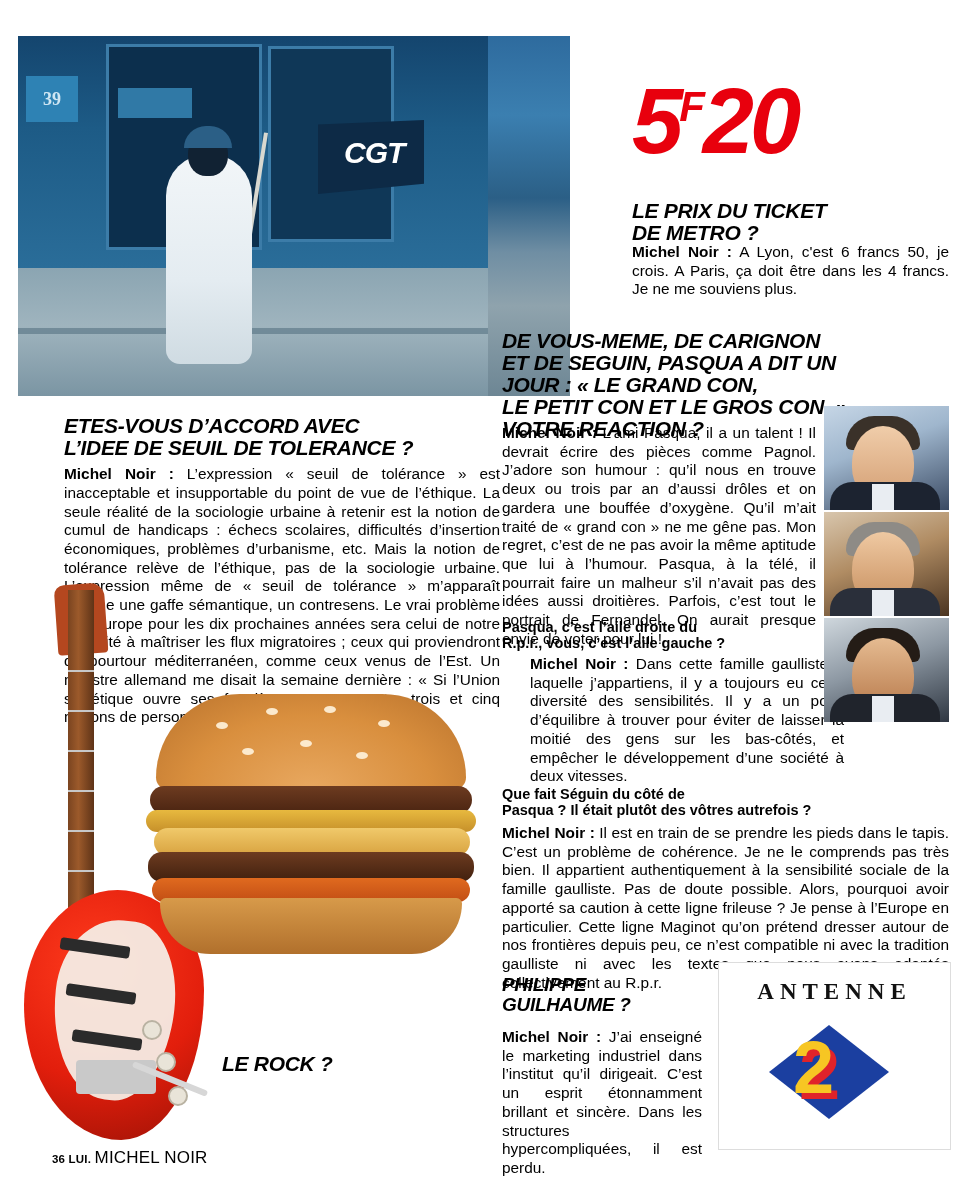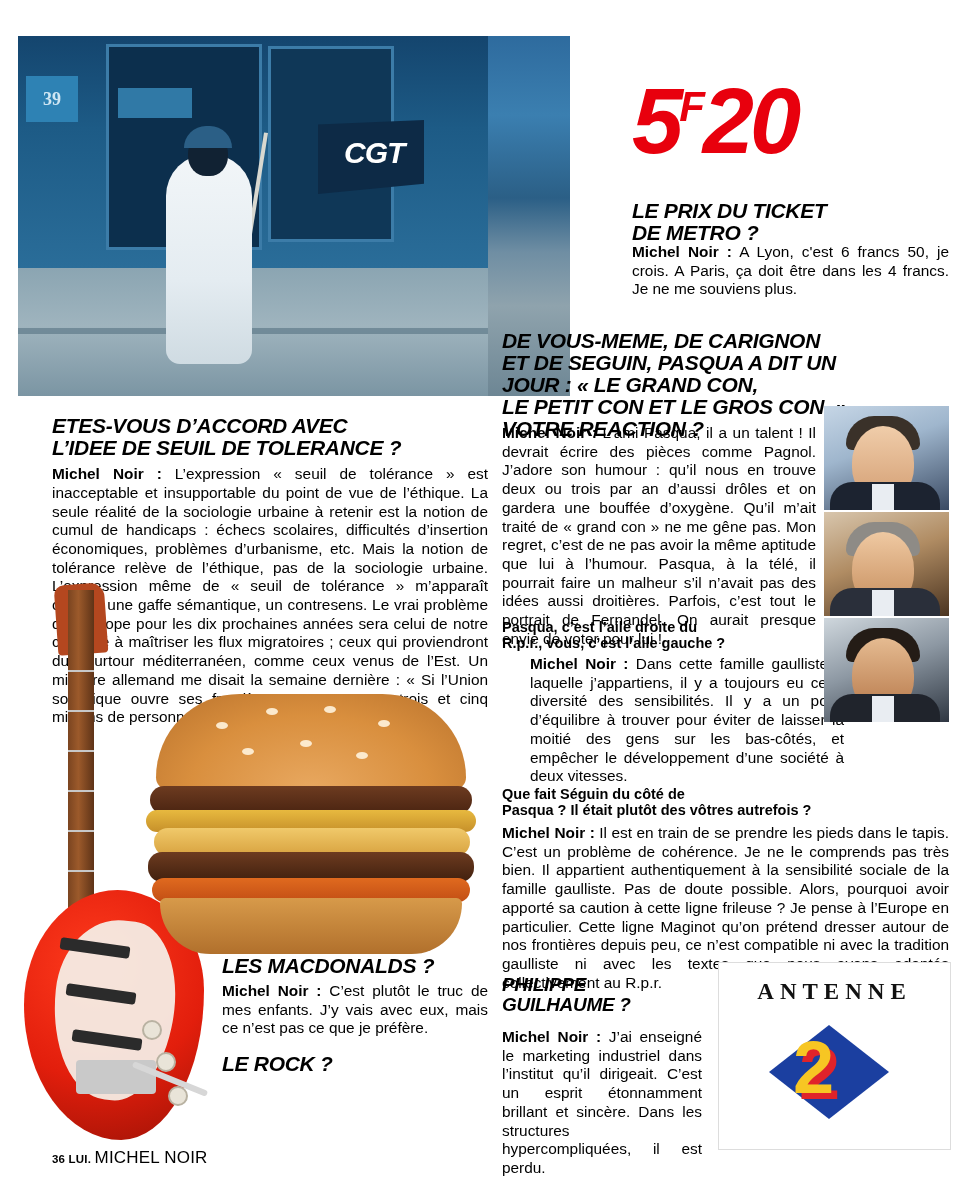--- a/index.html
+++ b/index.html
@@ -55,21 +55,21 @@
   .b-lay5{position:absolute;left:6px;top:184px;width:318px;height:24px;background:linear-gradient(180deg,#e06a1f,#c24e14);border-radius:12px;}
   .b-bot{position:absolute;left:14px;top:204px;width:302px;height:56px;background:linear-gradient(180deg,#d79a4a,#b1702c);border-radius:10px 10px 90px 90px;}
 
   
   .hl{font-family:"Liberation Sans",sans-serif;font-weight:bold;font-style:italic;font-size:21px;line-height:1.05;letter-spacing:-.3px;}
   .hl-sm{font-family:"Liberation Sans",sans-serif;font-weight:bold;font-style:italic;font-size:19px;line-height:1.06;letter-spacing:-.3px;}
   .body-txt{font-family:Liberation Sans, sans-serif;font-size:15.4px;line-height:1.215;text-align:justify;}
   .speaker{font-weight:bold;}
   .sub-q{font-family:"Liberation Sans",sans-serif;font-weight:bold;font-size:14.5px;line-height:1.12;}
 
-  .col-left{position:absolute;left:52px;top:415px;width:436px;}
+  .col-left{position:absolute;left:64px;top:415px;width:436px;}
   .q-mac{position:absolute;left:222px;top:955px;width:266px;}
   .q-rock{position:absolute;left:222px;top:1053px;width:266px;}
 
   .folio{position:absolute;left:52px;top:1148px;font-family:"Liberation Sans",sans-serif;font-size:11.5px;font-weight:bold;letter-spacing:.2px;}
   .folio .small{font-weight:normal;font-size:17px;}
   .price{position:absolute;left:632px;top:82px;color:#e8000d;font-family:"Liberation Sans",sans-serif;font-weight:bold;font-style:italic;font-size:92px;line-height:.86;letter-spacing:-4px;}
   .price sup{font-size:42px;vertical-align:super;letter-spacing:-2px;}
   .rq1{position:absolute;left:632px;top:200px;width:317px;}
   .ra1{position:absolute;left:632px;top:243px;width:317px;}
 
@@ -170,27 +170,20 @@
     <div class="b-seed" style="left:154px;top:46px"></div>
     <div class="b-seed" style="left:210px;top:58px"></div>
     <div class="b-lay1"></div>
     <div class="b-lay2"></div>
     <div class="b-lay3"></div>
     <div class="b-lay4"></div>
     <div class="b-lay5"></div>
     <div class="b-bot"></div>
   </div>
 
-  <div class="q-mac">
-    <div class="hl" style="margin-bottom:5px;">LES MACDONALDS ?</div>
-    <div class="body-txt">
-      <span class="speaker">Michel Noir :</span>
-      <span>C’est plutôt le truc de mes enfants. J’y vais avec eux, mais ce n’est pas ce que je préfère.</span>
-    </div>
-  </div>
 
   <div class="q-rock">
     <div class="hl" style="margin-bottom:5px;">LE ROCK ?</div>
   </div>
 
   <div class="folio">
     <span>36</span>
     <span>LUI.</span>
     <span class="small">MICHEL NOIR</span>
   </div>

